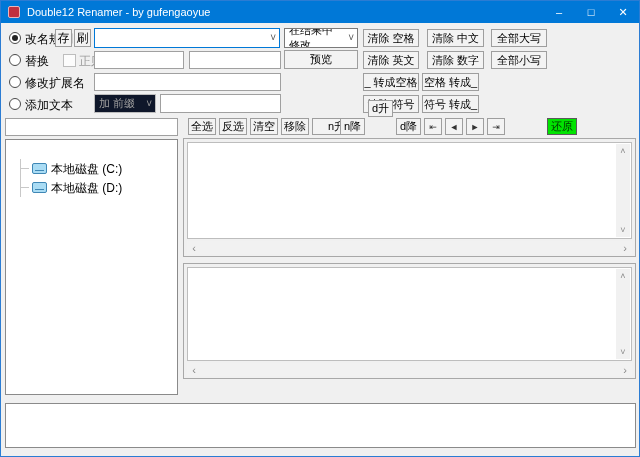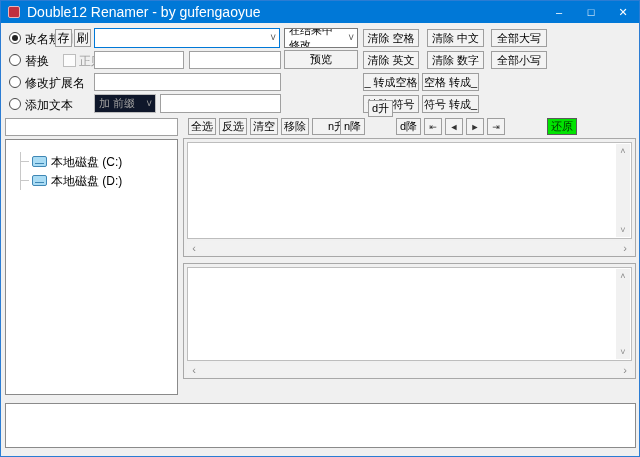--- a/index.html
+++ b/index.html
@@ -6,21 +6,21 @@
   html,body { width:640px; height:457px; }
   body { font-family:"Liberation Sans", sans-serif; font-size:12px; color:#000; }
   #window { position:relative; width:640px; height:457px; background:#f0f0f0;
             border:1px solid #2b7cd3; overflow:hidden; }
 
   
   .titlebar { position:absolute; left:0; top:0; width:100%; height:22px; background:#0078d7;
               display:flex; align-items:center; }
   .app-icon { width:12px; height:12px; margin-left:7px; background:#c03040;
               border:1px solid #e8b6bd; border-radius:2px; }
-  .title-text { color:#fff; font-size:14px; margin-left:7px; white-space:nowrap; }
+  .title-text { color:#fff; font-size:11px; margin-left:7px; white-space:nowrap; }
   .win-controls { position:absolute; right:0; top:0; height:22px; display:flex; }
   .win-btn { width:32px; height:22px; color:#fff; font-size:11px; display:flex;
              align-items:center; justify-content:center; }
 
   
   .btn { position:absolute; background:#f3f3f3; border:1px solid #9e9e9e; font-size:11px;
          display:flex; align-items:center; justify-content:center; white-space:nowrap; }
   .btn.sm { font-size:12px; }
   .field { position:absolute; background:#fff; border:1px solid #a0a0a0; font-size:12px;
            padding:0 3px; font-family:"Liberation Sans", sans-serif; }
@@ -38,21 +38,21 @@
   .chk { position:absolute; width:13px; height:13px; border:1px solid #bdbdbd; background:#fcfcfc; }
   .lbl { position:absolute; font-size:12px; white-space:nowrap; }
   .lbl.disabled { color:#9d9d9d; }
 
   
   .save-big { background:#d5e8f8; border:1px solid #9abce0; color:#17395c; font-size:14px; }
   .restore { background:#00e300; border:1px solid #5a5a5a; color:#003300; font-size:11px; }
 
   
   .tree { position:absolute; left:4px; top:138px; width:173px; height:256px; background:#fff;
-          border:1px solid #8a8a8a; padding-top:12px; }
+          border:1px solid #8a8a8a; padding-top:19px; }
   .tree-row { position:relative; height:19px; display:flex; align-items:center; }
   .tv { position:absolute; left:14px; top:0; bottom:0; border-left:1px solid #c8c8c8; }
   .tree-row.last .tv { bottom:9px; }
   .th { position:absolute; left:14px; top:9px; width:9px; border-top:1px solid #c8c8c8; }
   .drive-ico { position:absolute; left:26px; top:4px; width:15px; height:11px;
                background:#aadcf4; border:1px solid #3f87b5; border-radius:2px; }
   .drive-ico::after { content:""; position:absolute; left:2px; top:6px; width:9px; height:1px;
                background:#3f87b5; }
   .tree-lbl { position:absolute; left:45px; top:2px; font-size:12px; white-space:nowrap; }
 

